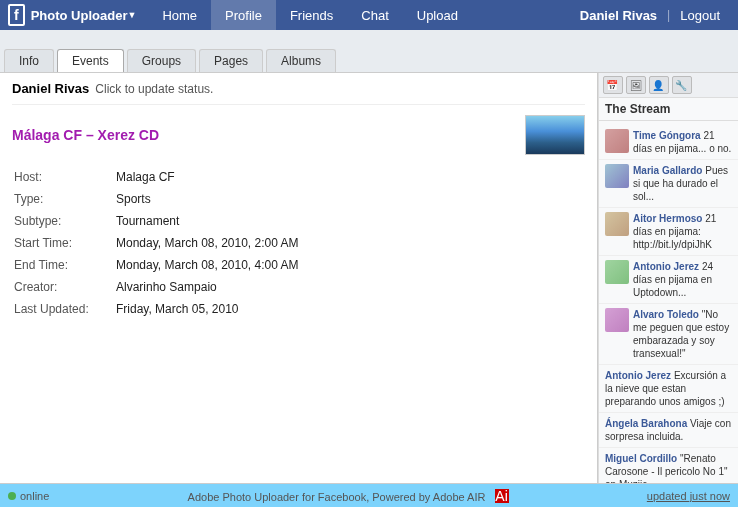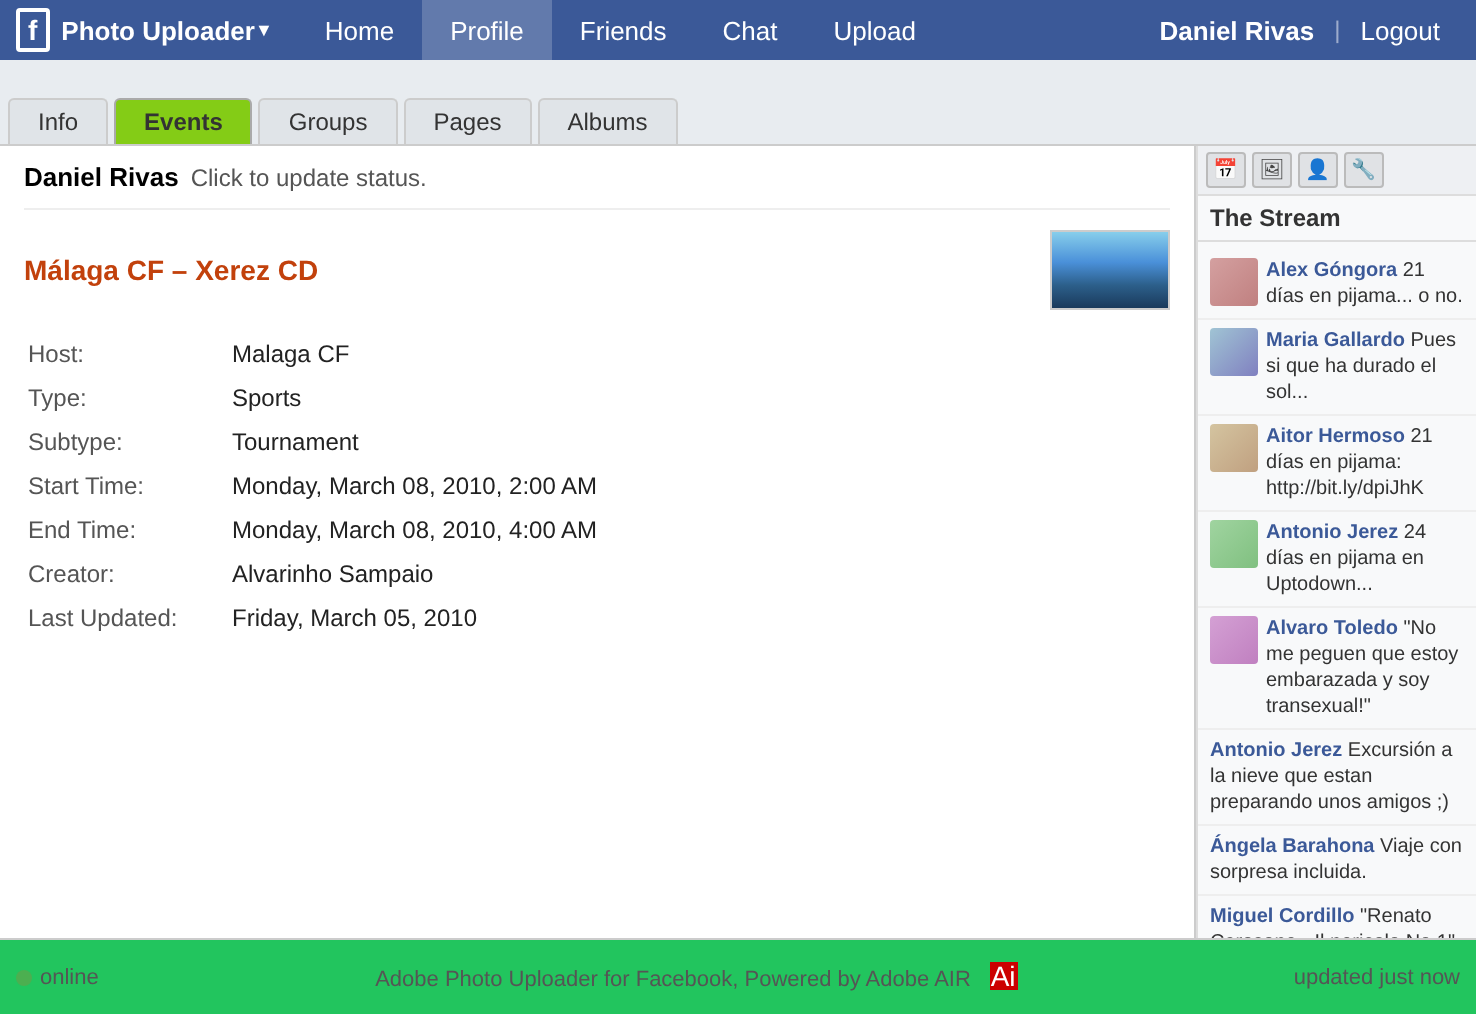--- a/index.html
+++ b/index.html
@@ -85,23 +85,23 @@
       font-size: 12px;
       cursor: pointer;
       border: 1px solid #ccc;
       border-bottom: none;
       background: #e0e4e8;
       margin-right: 3px;
       border-radius: 3px 3px 0 0;
       color: #333;
     }
     .tab.active {
-      background: #84cc16;
+      background: #ffffff;
       border-color: #aaa;
-      font-weight: bold;
+      font-weight: normal;
     }
 
     
     .main-layout {
       display: flex;
       height: calc(507px - 30px - 30px - 24px);
     }
 
     
     .left-content {
@@ -136,21 +136,21 @@
     }
     .event-header {
       display: flex;
       align-items: center;
       justify-content: space-between;
       margin-bottom: 10px;
     }
     .event-title {
       font-size: 14px;
       font-weight: bold;
-      color: #c2410c;
+      color: #a21caf;
     }
     .event-thumbnail {
       width: 60px;
       height: 40px;
       background: linear-gradient(135deg, #4a90d9 0%, #2c5f8a 50%, #87ceeb 100%);
       border: 1px solid #ccc;
       display: flex;
       align-items: center;
       justify-content: center;
       overflow: hidden;
@@ -247,22 +247,22 @@
       line-height: 1.3;
       color: #333;
     }
     .stream-item-no-avatar .stream-name {
       font-weight: bold;
       color: #3b5998;
     }
 
     
     .bottom-bar {
-      height: 38px;
-      background: #22c55e;
+      height: 24px;
+      background: #7dd3fc;
       border-top: 1px solid #ccc;
       display: flex;
       align-items: center;
       padding: 0 8px;
       font-size: 11px;
       color: #555;
       position: absolute;
       bottom: 0;
       width: 738px;
     }
@@ -274,20 +274,21 @@
       margin-right: 4px;
     }
     .bottom-center {
       flex: 1;
       text-align: center;
     }
     .bottom-right {
       display: flex;
       align-items: flex-start;
       gap: 4px;
+      text-decoration: underline;
     }
     .adobe-logo {
       width: 14px;
       height: 14px;
       background: #cc0000;
       display: inline-flex;
       align-items: center;
       justify-content: center;
       color: white;
       font-size: 14px;
@@ -390,21 +391,21 @@
         <div class="sidebar-tool-btn">🖼</div>
         <div class="sidebar-tool-btn">👤</div>
         <div class="sidebar-tool-btn">🔧</div>
       </div>
       <div class="sidebar-title">The Stream</div>
       <div class="stream-items">
 
         <div class="stream-item">
           <div class="stream-avatar avatar-alex"></div>
           <div class="stream-text">
-            <span class="stream-name">Alex Góngora</span>
+            <span class="stream-name">Time Góngora</span>
             <span> 21 días en pijama... o no.</span>
           </div>
         </div>
 
         <div class="stream-item">
           <div class="stream-avatar avatar-maria"></div>
           <div class="stream-text">
             <span class="stream-name">Maria Gallardo</span>
             <span> Pues si que ha durado el sol...</span>
           </div>

